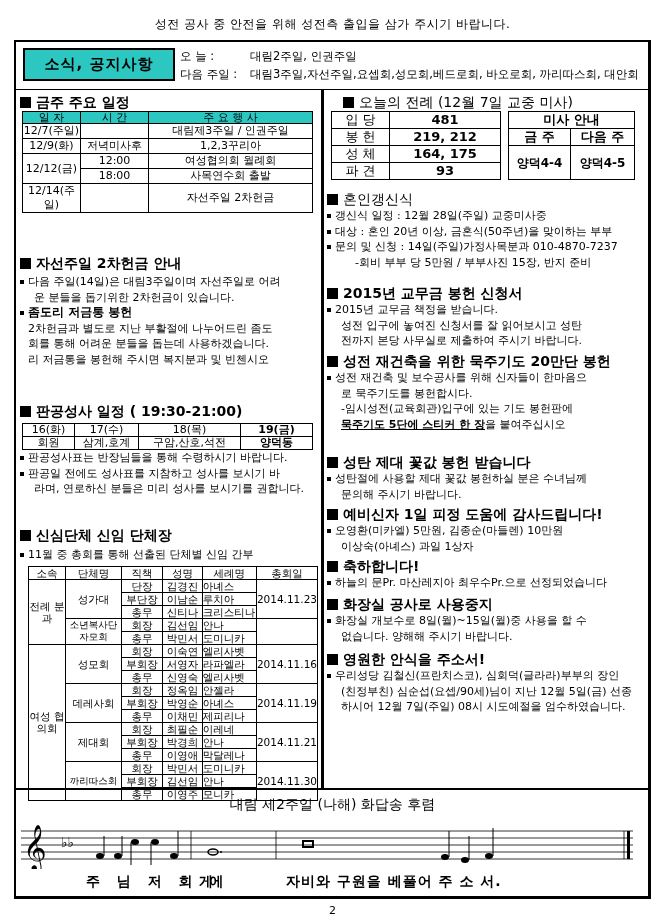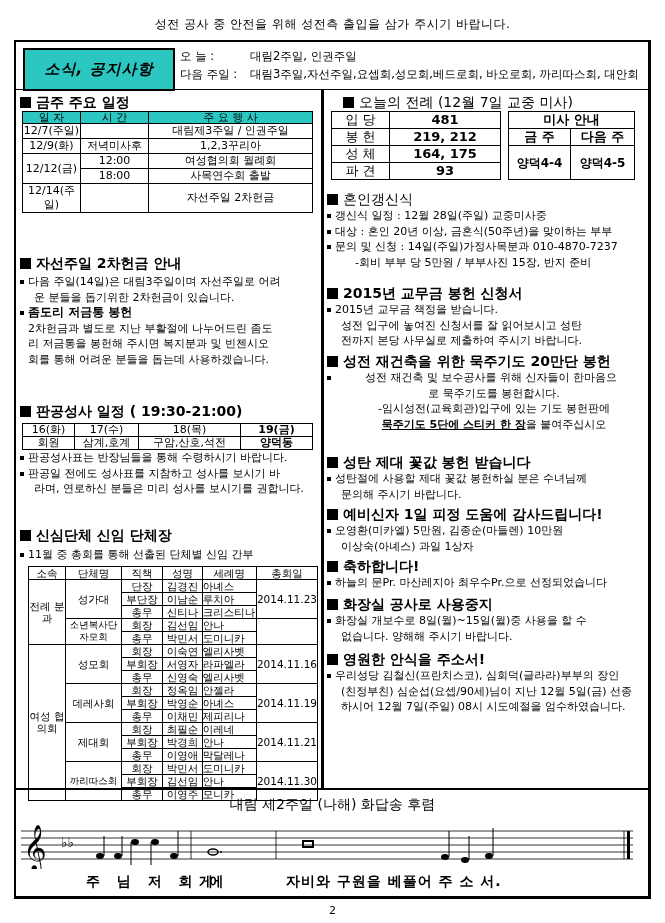--- a/index.html
+++ b/index.html
@@ -4,21 +4,21 @@
 <style>
   * { box-sizing: border-box; margin: 0; padding: 0; }
   html, body { width: 665px; height: 923px; background: #fff; overflow: hidden; }
   body { font-family: "DejaVu Sans", "Liberation Sans", sans-serif; color: #000; position: relative; }
 
   .top-notice { position: absolute; top: 16px; left: 0; width: 665px; text-align: center; font-size: 12px; letter-spacing: 0.5px; }
 
   .frame { position: absolute; left: 14px; top: 40px; width: 637px; height: 859px; border: 2px solid #000; border-right-width: 3px; border-bottom-width: 3px; }
 
   .header { position: absolute; left: 0; top: 0; width: 633px; height: 48px; border-bottom: 1px solid #000; }
-  .header-badge { position: absolute; left: 7px; top: 6px; width: 152px; height: 43px; background: #2cc7c0; border: 2px solid #000; font-size: 15px; font-weight: bold; display: flex; align-items: center; justify-content: center; letter-spacing: 1px; font-style: italic; }
+  .header-badge { position: absolute; left: 7px; top: 6px; width: 152px; height: 33px; background: #2cc7c0; border: 2px solid #000; font-size: 15px; font-weight: bold; display: flex; align-items: center; justify-content: center; letter-spacing: 1px; }
   .header-info { position: absolute; left: 164px; top: 5px; font-size: 11.5px; line-height: 18px; white-space: nowrap; }
   .header-info .lbl { display: inline-block; width: 70px; }
 
   .col-left { position: absolute; left: 0; top: 48px; width: 308px; height: 698px; border-right: 3px solid #000; }
   .col-right { position: absolute; left: 311px; top: 48px; width: 322px; height: 698px; }
 
   .sec-title { font-size: 14px; font-weight: bold; display: flex; align-items: center; line-height: 18px; white-space: nowrap; }
   .sq { display: inline-block; width: 11px; height: 11px; background: #000; margin-right: 5px; }
   .bullet-line { font-size: 11px; line-height: 15.5px; padding-left: 8px; position: relative; }
   .bullet-line .dot { position: absolute; left: 0; top: 6px; width: 4px; height: 4px; background: #000; }
@@ -107,22 +107,22 @@
 
     <div style="position:absolute;left:4px;top:164px;width:300px;">
       <div class="sec-title">
           <span class="sq"></span>
           <span>자선주일 2차헌금 안내</span>
         </div>
       <div class="bullet-line" style="margin-top:2px"><span class="dot"></span><span>다음 주일(14일)은 대림3주일이며 자선주일로 어려</span></div>
       <div class="plain indent">운 분들을 돕기위한 2차헌금이 있습니다.</div>
       <div class="bullet-line" style="margin-top:0;font-weight:bold;font-size:12px"><span class="dot"></span><span>좀도리 저금통 봉헌</span></div>
       <div class="plain" style="padding-left:8px">2차헌금과 별도로 지난 부활절에 나누어드린 좀도</div>
+      <div class="plain" style="padding-left:8px">회를 통해 어려운 분들을 돕는데 사용하겠습니다.</div>
       <div class="plain" style="padding-left:8px">리 저금통을 봉헌해 주시면 복지분과 및 빈첸시오</div>
-      <div class="plain" style="padding-left:8px">회를 통해 어려운 분들을 돕는데 사용하겠습니다.</div>
     </div>
 
     <div style="position:absolute;left:4px;top:312px;width:300px;">
       <div class="sec-title">
           <span class="sq"></span>
           <span>판공성사 일정 ( 19:30-21:00)</span>
         </div>
       <table class="pan" style="margin:3px 0 0 2px">
         <tbody>
             <tr>
@@ -326,21 +326,21 @@
     <div style="position:absolute;left:0;top:194px;width:320px;">
       <div class="sec-title">
           <span class="sq"></span>
           <span>2015년 교무금 봉헌 신청서</span>
         </div>
       <div class="bullet-line"><span class="dot"></span><span>2015년 교무금 책정을 받습니다.</span></div>
       <div class="plain indent">성전 입구에 놓여진 신청서를 잘 읽어보시고 성탄</div>
       <div class="plain indent">전까지 본당 사무실로 제출하여 주시기 바랍니다.</div>
     </div>
 
-    <div style="position:absolute;left:0;top:262px;width:320px;text-align:center;">
+    <div style="position:absolute;left:0;top:262px;width:320px;">
       <div class="sec-title">
           <span class="sq"></span>
           <span>성전 재건축을 위한 묵주기도 20만단 봉헌</span>
         </div>
       <div class="bullet-line"><span class="dot"></span><span>성전 재건축 및 보수공사를 위해 신자들이 한마음으</span></div>
       <div class="plain indent">로 묵주기도를 봉헌합시다.</div>
       <div class="plain indent">-임시성전(교육회관)입구에 있는 기도 봉헌판에</div>
       <div class="plain indent"><u style="font-weight:bold">묵주기도 5단에 스티커 한 장</u><span>을 붙여주십시오</span></div>
     </div>
 

